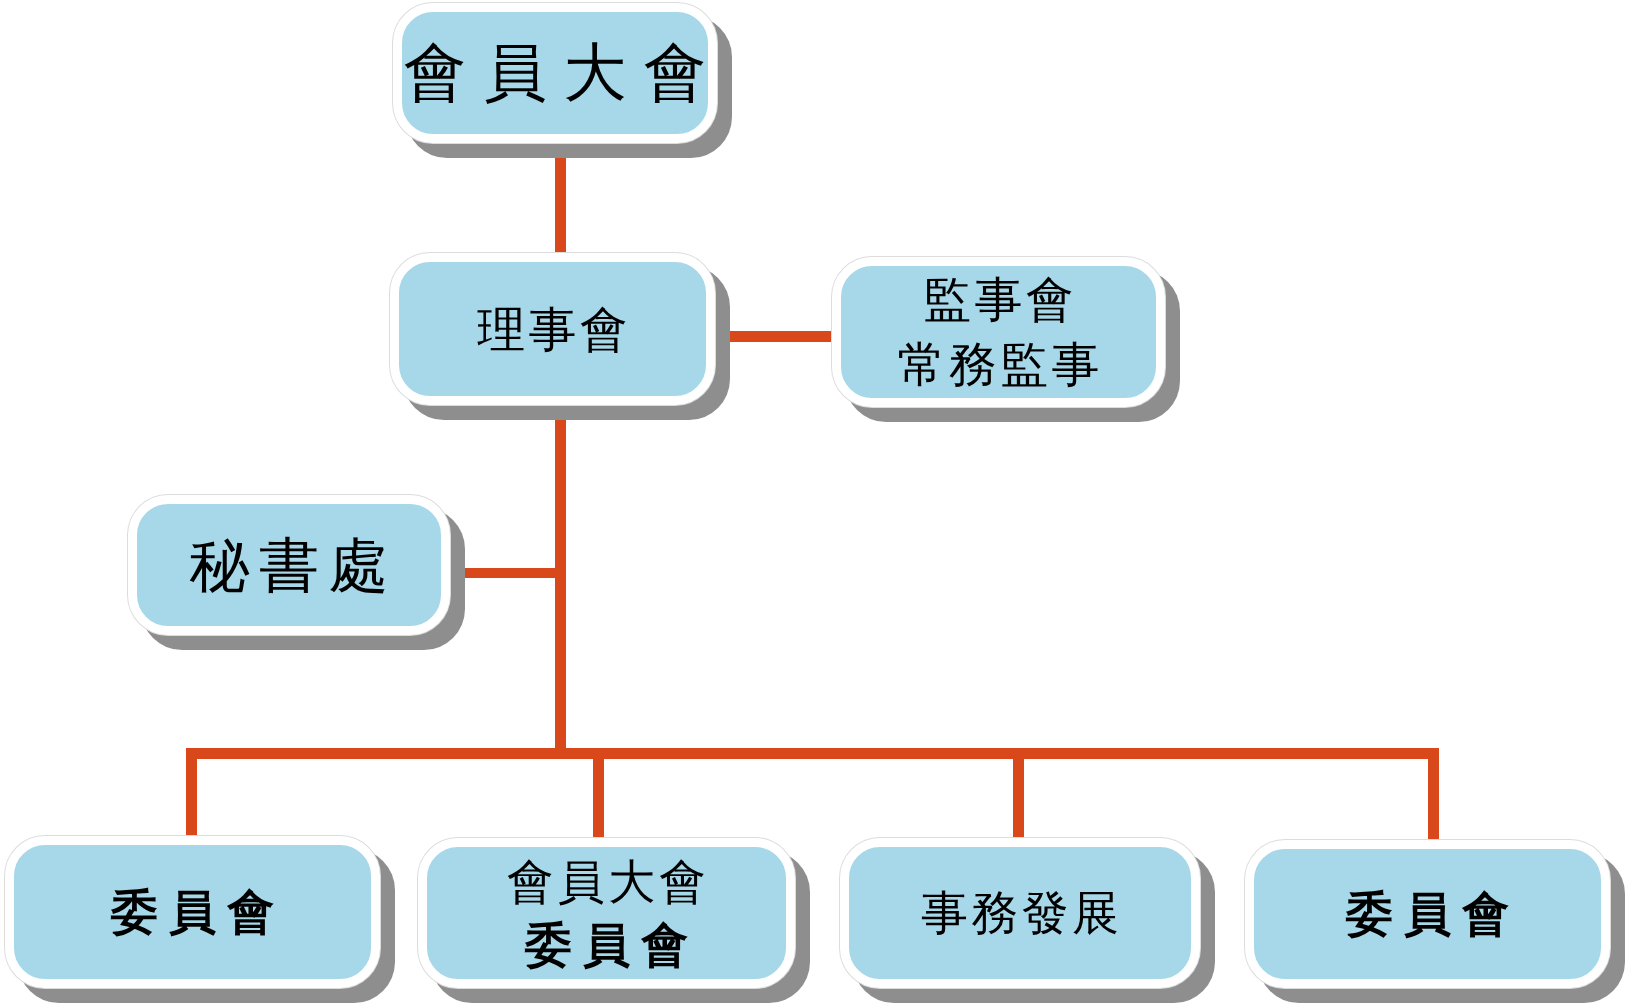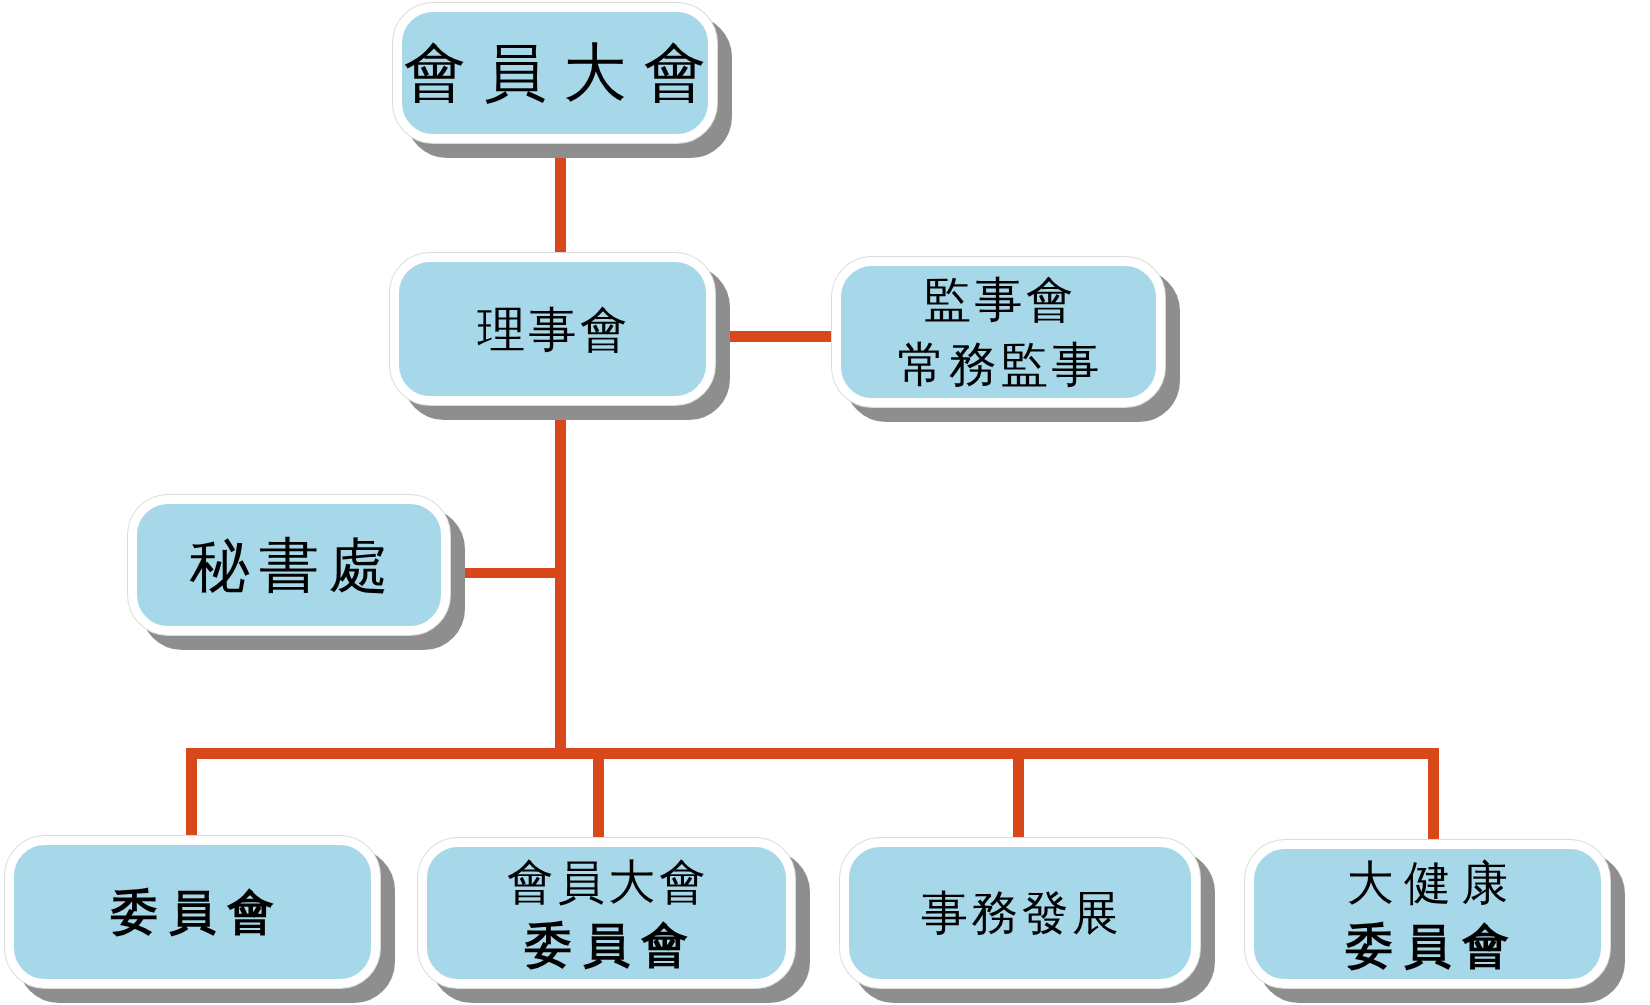--- a/index.html
+++ b/index.html
@@ -101,17 +101,16 @@
   <div class="node" id="n-standards">
     <div class="ln ln1">會員大會</div>
     <div class="ln ln2">委員會</div>
   </div>
 
   <div class="node" id="n-greenpower">
     <div class="ln ln2">事務發展</div>
   </div>
 
   <div class="node" id="n-health">
-    <div class="ln ln1">大健康</div>
     <div class="ln ln2">委員會</div>
   </div>
 
 </div>
 
 </body></html>

